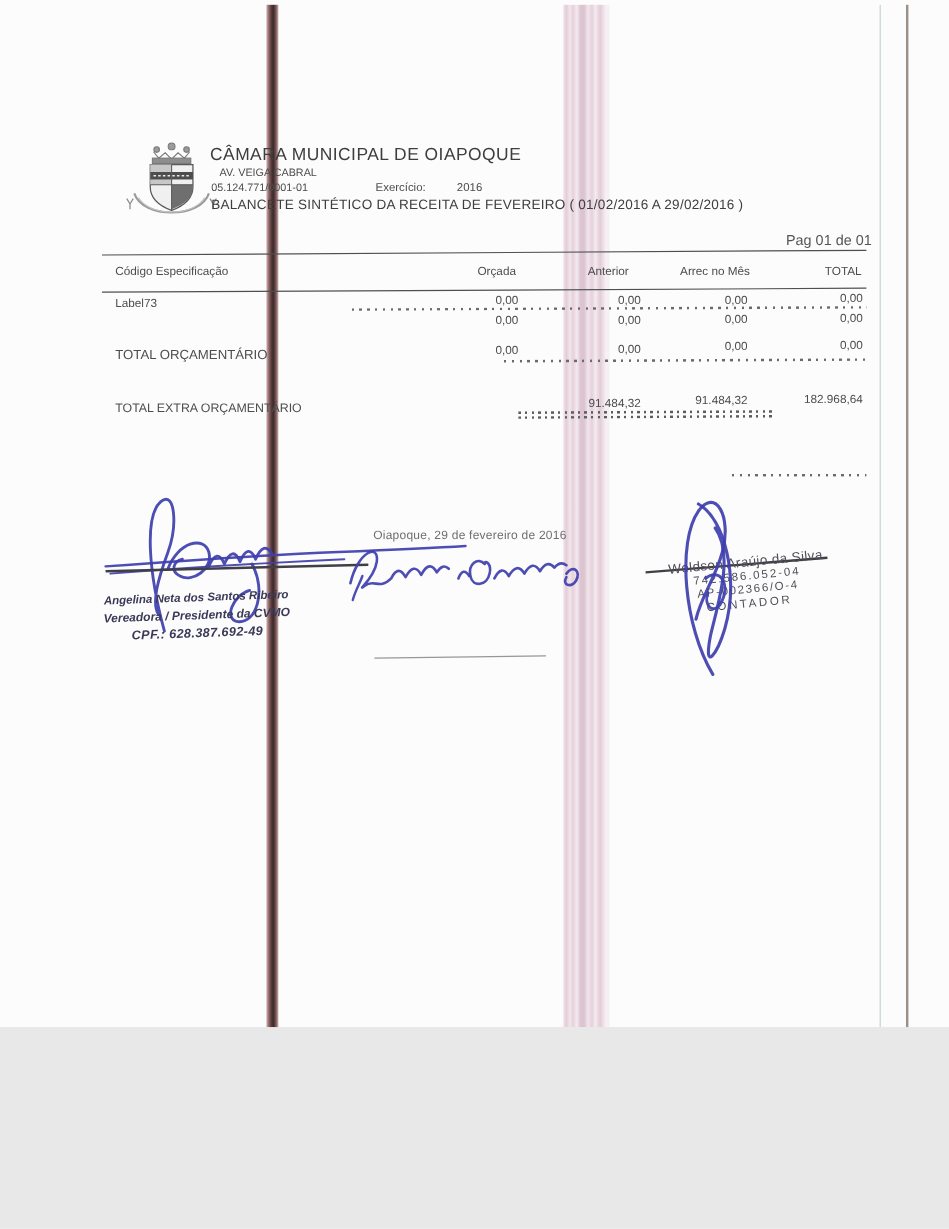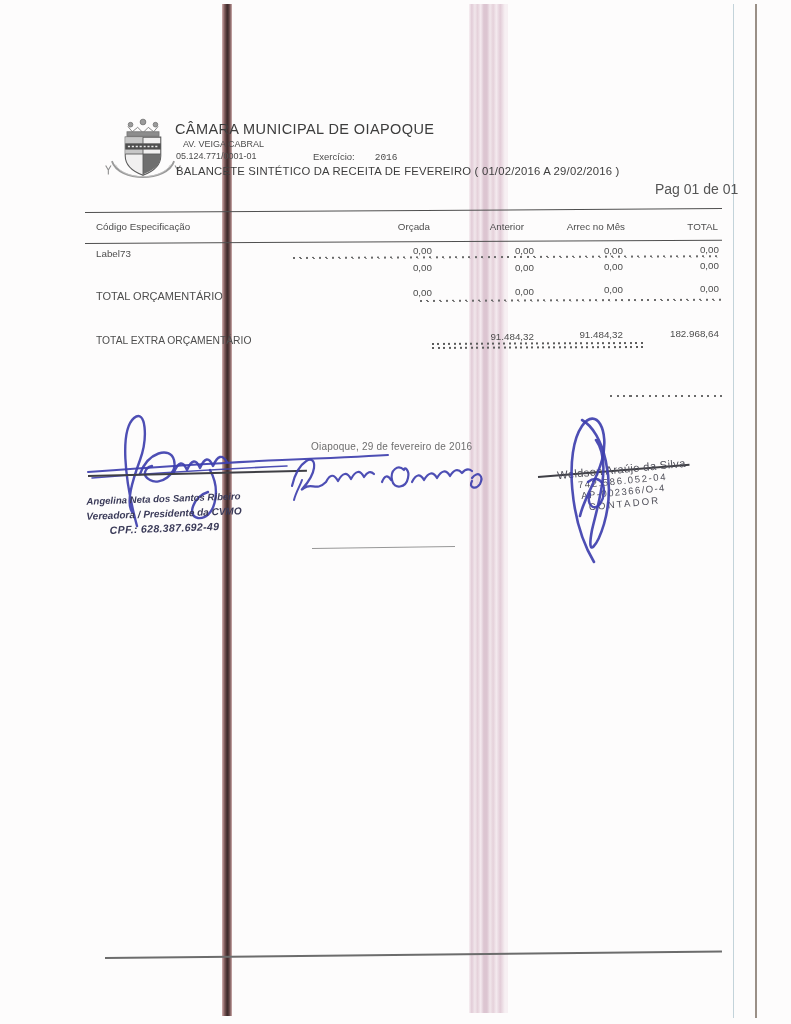--- a/index.html
+++ b/index.html
@@ -1,17 +1,17 @@
 <!DOCTYPE html>
 <html><head>
 <meta charset="utf-8">
 <style>
   html,body{margin:0;padding:0;background:#e8e8e8;}
   .page{
-    position:relative;width:791px;height:1024px;margin:0 auto;
+    position:relative;width:791px;height:856px;margin:0 auto;
     background:#fdfcfc;overflow:hidden;
     font-family:"Liberation Sans","DejaVu Sans",sans-serif;
     color:#4a4a4a;
   }
   .abs{position:absolute;}
   
   .scan-dark-line{
     left:222px;top:4px;width:10px;height:1012px;
     background:linear-gradient(90deg,#d4b3b3 0%,#8a6464 22%,#4e3636 45%,#3c2a2a 58%,#7a5757 80%,#cfb0b0 100%);
   }
@@ -22,23 +22,23 @@
       #dcc5d1 38%,#dcc5d1 46%,#f1e6eb 54%,#e5d1da 62%,#f4eaef 70%,
       #e2ccd7 80%,#f7f0f3 92%);
   }
   .scan-thin-blue{left:733px;top:4px;width:1px;height:1014px;background:#c3d3da;}
   .scan-thin-gray{left:755px;top:4px;width:2px;height:1014px;background:#9a9087;}
   
   .org-name{left:175px;top:121px;font-size:14.5px;letter-spacing:.4px;color:#3d3d3d;font-weight:500;}
   .org-address{left:176px;top:139px;font-size:9px;color:#4c4c4c;margin-left:7px;}
   .org-cnpj{left:176px;top:151px;font-size:9px;color:#4c4c4c;}
   .exercicio{left:313px;top:151px;font-size:9.5px;color:#4c4c4c;}
-  .exercicio b{font-weight:normal;margin-left:20px;font-family:Liberation Mono, monospace;}
+  .exercicio b{font-weight:normal;margin-left:26px;}
   .report-title{left:176px;top:165px;font-size:11.3px;letter-spacing:.2px;color:#3e3e3e;}
-  .pag{left:655px;top:181px;font-size:14px;color:#555;}
+  .pag{left:655px;top:193px;font-size:12px;color:#555;}
   
   .hline{height:1.4px;background:#4f4f4f;transform-origin:left center;}
   .dotline{height:2px;background:repeating-linear-gradient(90deg,#6a6a6a 0 2px,transparent 2px 6.5px);transform-origin:left center;}
   .ddot{transform-origin:left center;}
   .ddot>div{height:2px;background:repeating-linear-gradient(90deg,#5c5c5c 0 2px,transparent 2px 5.5px);}
   .ddot>div+div{margin-top:1.6px;}
   .th,.td{font-size:9.8px;color:#4d4d4d;white-space:nowrap;}
   .num{width:104px;text-align:right;}
   .rowlabel{left:96px;}
   

